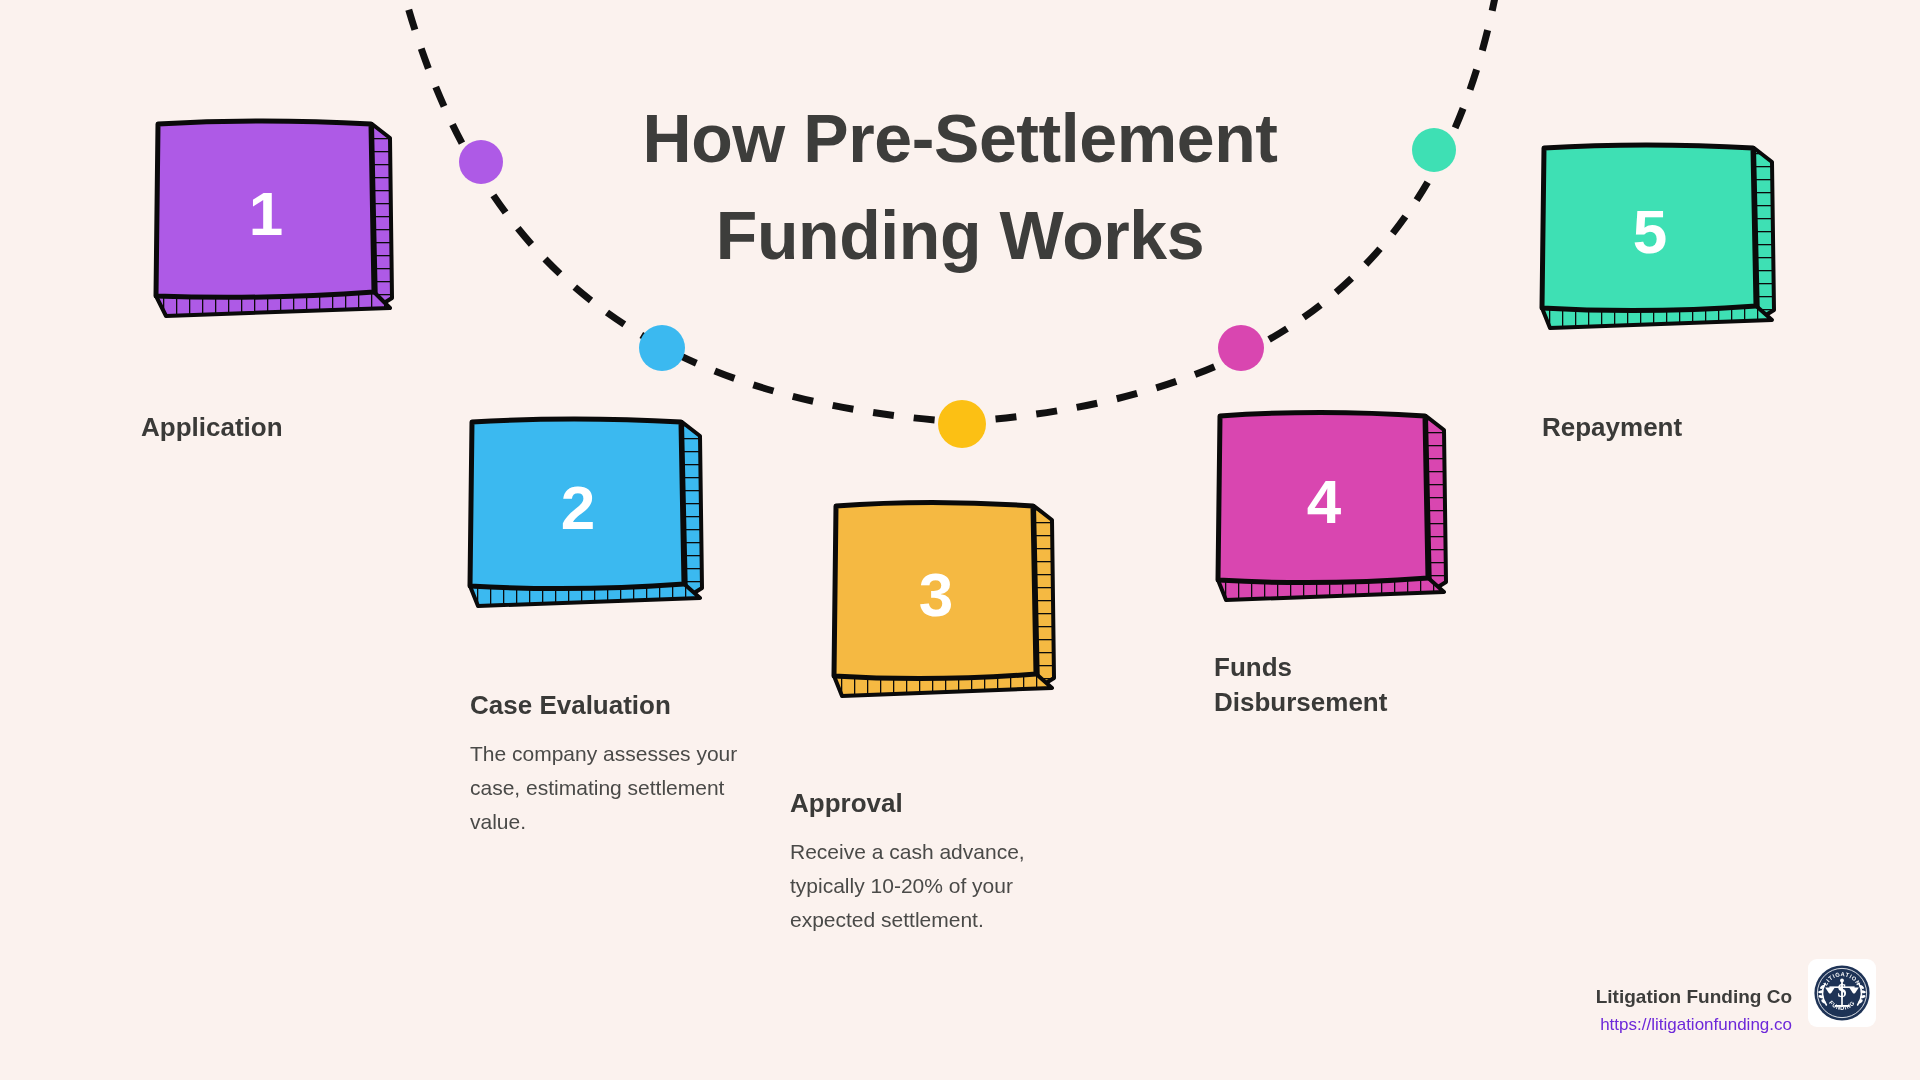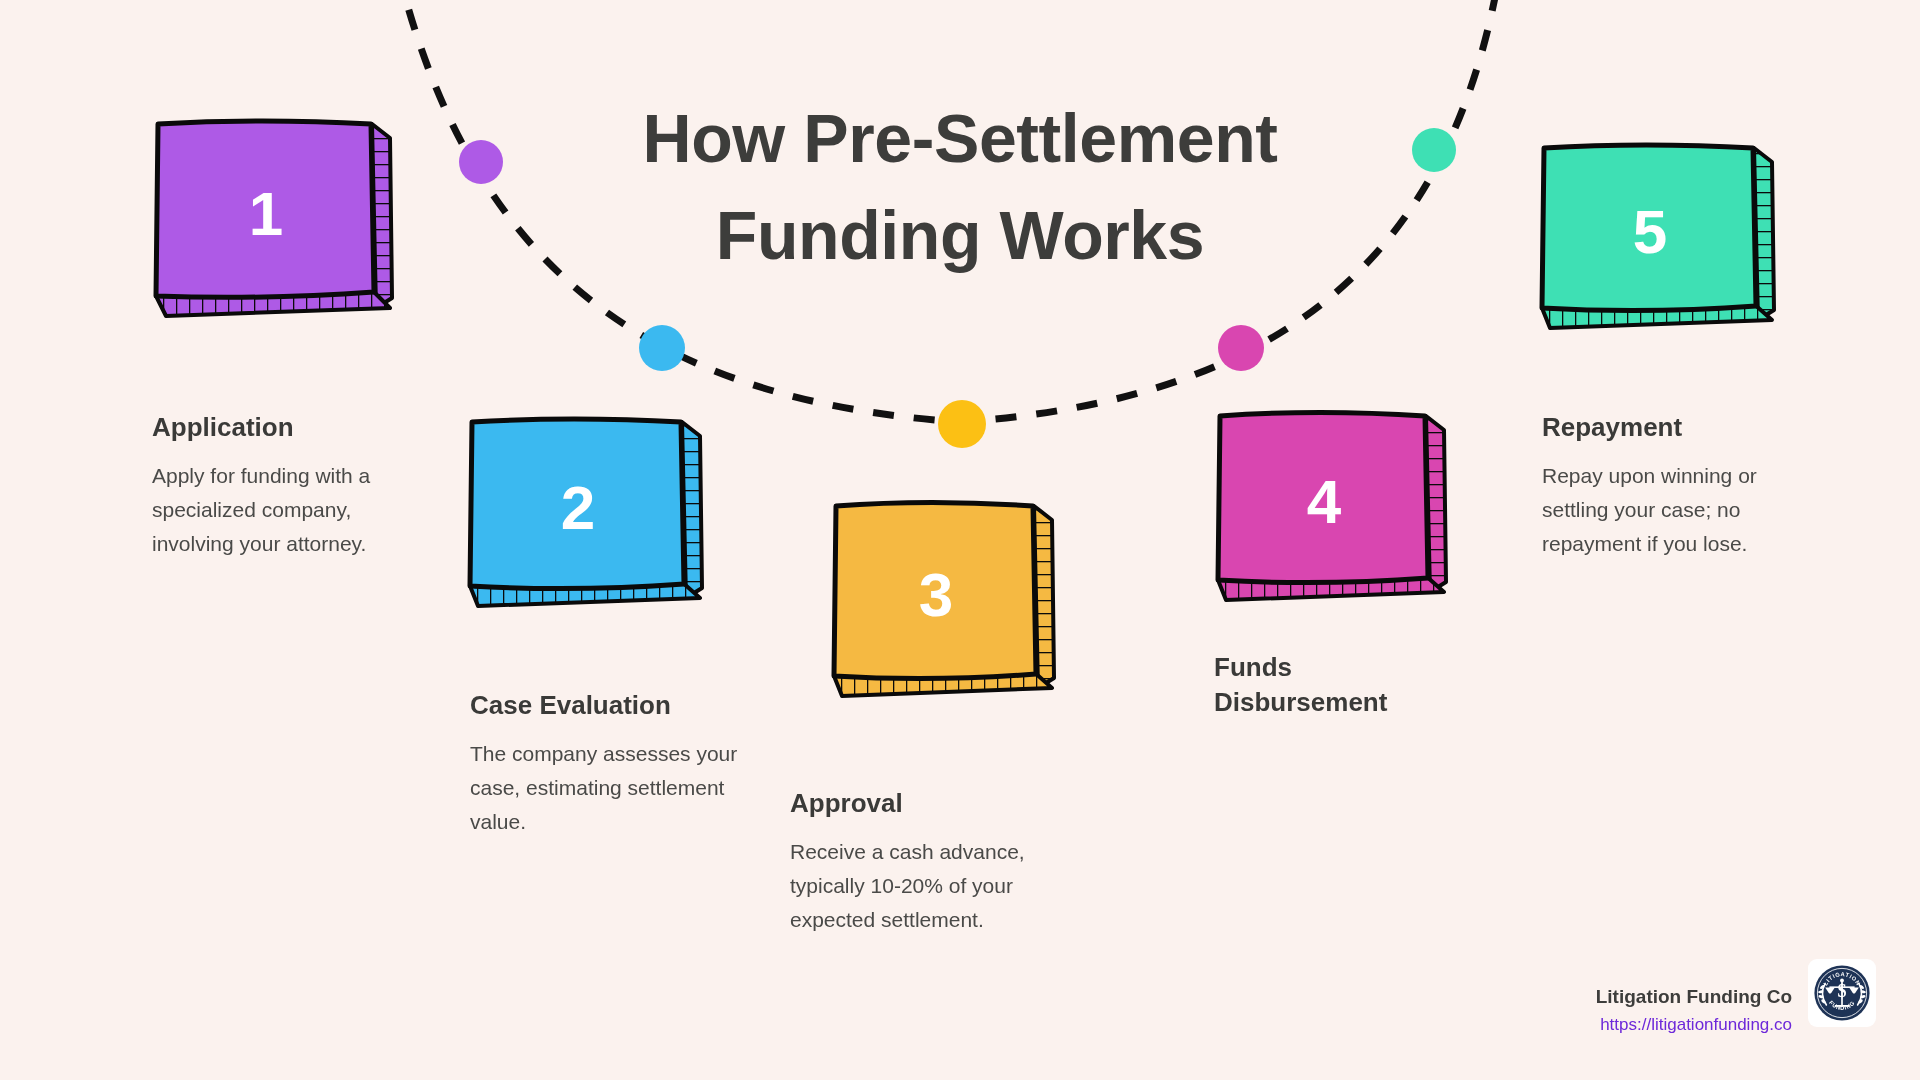--- a/index.html
+++ b/index.html
@@ -149,23 +149,22 @@
 
       <path d="M 222 12 L 240 26 L 242 186 L 226 196 Z" fill="url(#hatch1v)" stroke="#0A0A0A" stroke-width="4" stroke-linejoin="round"></path>
 
       <path d="M 6 184 L 222 178 L 240 196 L 16 204 Z" fill="url(#hatch1)" stroke="#0A0A0A" stroke-width="4" stroke-linejoin="round"></path>
 
       <path d="M 8 12 Q 110 6, 221 12 L 224 180 Q 112 188, 6 184 Z" fill="#AE5AE6" stroke="#0A0A0A" stroke-width="5" stroke-linejoin="round"></path>
     </svg>
     <div class="num" style="width:224px; height:190px; left:4px; top:6px;">1</div>
   </div>
 
-  <div class="step-text" style="left:152px; top:410px; width:272px;">
+  <div class="step-text" style="left:141px; top:410px; width:272px;">
     <div class="step-title">Application</div>
-    <div class="step-body">Apply for funding with a specialized company, involving your attorney.</div>
   </div>
 
   <div class="card" style="left:464px; top:412px; width:254px; height:210px;">
     <svg width="254" height="210" viewBox="0 0 254 210">
       <defs>
         <pattern id="hatch2" width="13" height="13" patternUnits="userSpaceOnUse">
           <rect width="13" height="13" fill="#3BB9F0"></rect>
           <line x1="0" y1="0" x2="0" y2="13" stroke="#0A0A0A" stroke-width="2.6"></line>
         </pattern>
         <pattern id="hatch2v" width="13" height="13" patternUnits="userSpaceOnUse">
@@ -246,21 +245,20 @@
       </defs>
       <path d="M 218 8 L 236 22 L 238 170 L 222 180 Z" fill="url(#hatch5v)" stroke="#0A0A0A" stroke-width="4" stroke-linejoin="round"></path>
       <path d="M 6 168 L 218 164 L 236 180 L 14 188 Z" fill="url(#hatch5)" stroke="#0A0A0A" stroke-width="4" stroke-linejoin="round"></path>
       <path d="M 8 8 Q 108 2, 217 8 L 220 166 Q 110 174, 6 168 Z" fill="#3EE0B4" stroke="#0A0A0A" stroke-width="5" stroke-linejoin="round"></path>
     </svg>
     <div class="num" style="width:220px; height:174px; left:4px; top:4px;">5</div>
   </div>
 
   <div class="step-text" style="left:1542px; top:410px; width:262px;">
     <div class="step-title">Repayment</div>
-    <div class="step-body">Repay upon winning or settling your case; no repayment if you lose.</div>
   </div>
 
   <div class="node-dot" style="left:459px; top:140px; width:44px; height:44px; background:#AE5AE6;"></div>
   <div class="node-dot" style="left:639px; top:325px; width:46px; height:46px; background:#3BB9F0;"></div>
   <div class="node-dot" style="left:938px; top:400px; width:48px; height:48px; background:#FCC014;"></div>
   <div class="node-dot" style="left:1218px; top:325px; width:46px; height:46px; background:#D946B0;"></div>
   <div class="node-dot" style="left:1412px; top:128px; width:44px; height:44px; background:#3EE0B4;"></div>
 
   <div id="footer">
     <div id="footer-text">

